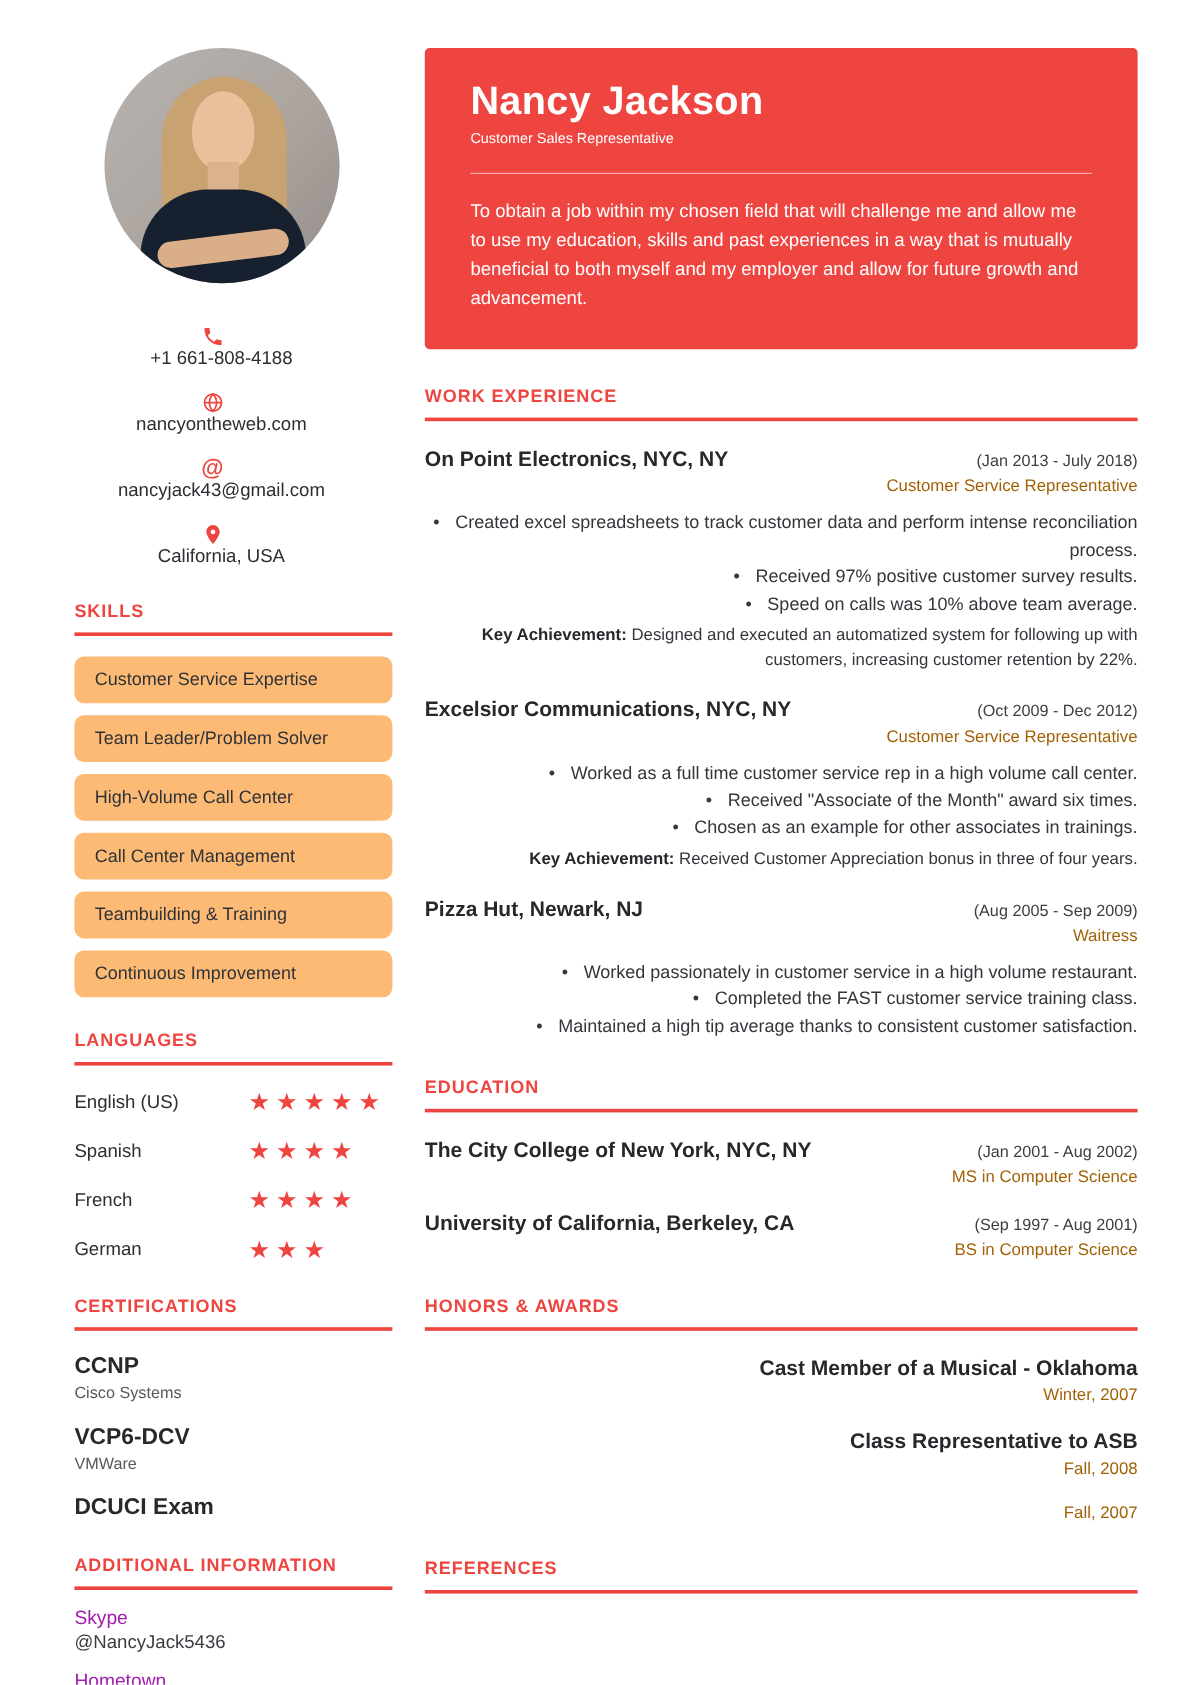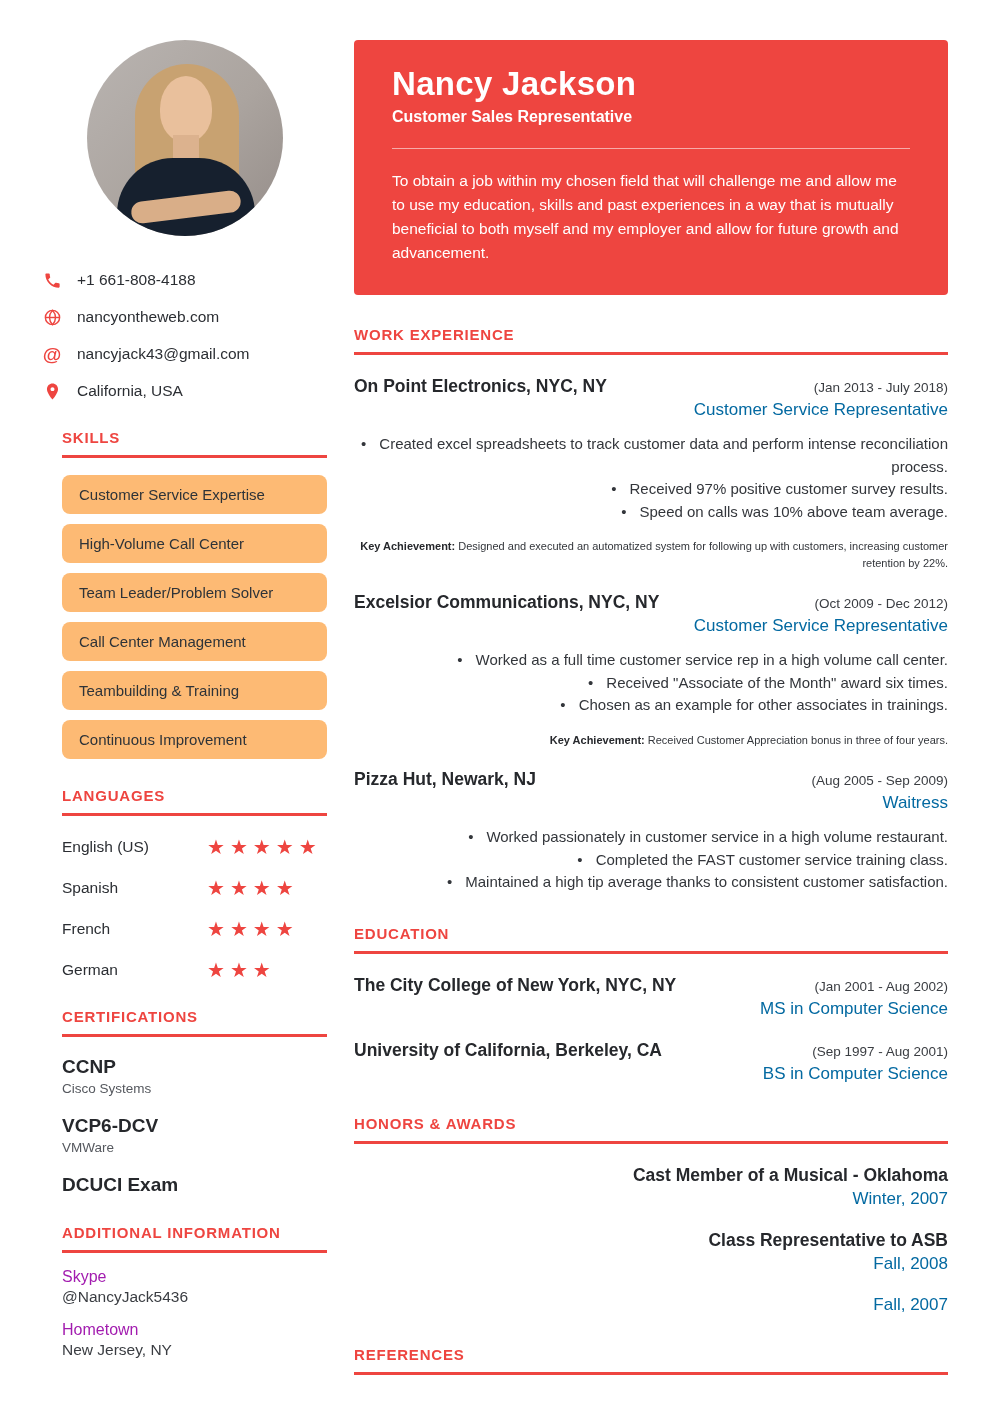--- a/index.html
+++ b/index.html
@@ -24,21 +24,21 @@
     background:#c8a271; border-radius:52px 52px 40px 40px; }
   .photo .face  { position:absolute; top:36px; left:73px; width:52px; height:66px;
     background:#e9c09c; border-radius:50% 50% 46% 46%; }
   .photo .neck  { position:absolute; top:95px; left:86px; width:26px; height:30px; background:#dcb28e; }
   .photo .torso { position:absolute; bottom:-6px; left:30px; width:138px; height:84px;
     background:#16202e; border-radius:56px 56px 0 0; }
   .photo .arm   { position:absolute; bottom:18px; left:44px; width:110px; height:22px;
     background:#d9ae88; border-radius:12px; transform:rotate(-7deg); }
 
   .contact { list-style:none; margin-top:34px; }
-  .contact li { display:flex; align-items:center; margin-bottom:17px; }
+  .contact li { display:flex; align-items:center; margin-bottom:17px;flex-direction:column; }
   .contact .cicon { width:20px; height:20px; flex:0 0 20px; margin-right:15px;
     display:flex; align-items:center; justify-content:center; }
   .contact .cicon svg { width:19px; height:19px; }
   .contact .at-glyph { font-size:19px; font-weight:700; color:var(--accent); line-height:1; }
   .contact .ctext { font-size:15.5px; color:#2b2e33; }
 
   :root { --accent:#ee4540; }
 
   .side-section { margin-top:28px;margin-left:20px; }
   .sec-title {
@@ -63,37 +63,37 @@
   .addl { margin-top:15px; }
   .addl-label { font-size:16px; font-weight:400; color:#a21caf; }
   .addl-value { font-size:15.5px; color:#3a3d42; margin-top:2px; }
 
   
   .hero {
     background:var(--accent); border-radius:4px; color:#ffffff;
     padding:25px 38px 30px 38px;
   }
   .hero h1 { font-size:33px; font-weight:700; letter-spacing:.3px; }
-  .hero .subtitle { font-size:16px; font-weight:700; margin-top:5px; }
+  .hero .subtitle { font-size:12px; font-weight:400; margin-top:5px; }
   .hero .rule { height:1px; background:rgba(255,255,255,.55); margin:22px 0 20px 0; }
   .hero .summary { font-size:15.5px; line-height:1.55; font-weight:400; }
 
   .main-section { margin-top:31px; }
   .main-section .sec-title { display:block; }
 
   .entry { margin-top:21px;text-align:right; }
   .entry-head { display:flex; justify-content:space-between; align-items:flex-start; }
   .entry-title { font-size:17.5px; font-weight:700; color:#26282c; }
   .entry-date  { font-size:13.5px; color:#3a3d42; white-space:nowrap; margin-top:4px; }
-  .entry-sub   { font-size:17px; color:#0369a1; margin-top:3px; }
+  .entry-sub   { font-size:14px; color:#a16207; margin-top:3px; }
 
   ul.bullets { list-style:none; margin-top:13px; }
   ul.bullets li { font-size:15px; line-height:1.5; color:#33363b; }
   ul.bullets li::before { content:"•"; margin-right:13px; }
-  .achieve { font-size:11px; line-height:1.5; color:#33363b; margin-top:15px; }
+  .achieve { font-size:14px; line-height:1.5; color:#33363b; margin-top:3px; }
   .achieve b { color:#26282c; }
 </style>
 </head>
 <body>
 
 <div class="page">
 
   <aside class="sidebar">
 
     <div class="photo-wrap">
@@ -138,22 +138,22 @@
             </svg>
         </span>
         <span class="ctext">California, USA</span>
       </li>
     </ul>
 
     <section class="side-section">
       <h2 class="sec-title">SKILLS</h2>
       <div class="pills">
         <div class="pill">Customer Service Expertise</div>
+        <div class="pill">Team Leader/Problem Solver</div>
         <div class="pill">High-Volume Call Center</div>
-        <div class="pill">Team Leader/Problem Solver</div>
         <div class="pill">Call Center Management</div>
         <div class="pill">Teambuilding &amp; Training</div>
         <div class="pill">Continuous Improvement</div>
       </div>
     </section>
 
     <section class="side-section">
       <h2 class="sec-title">LANGUAGES</h2>
       <div class="lang-row">
         <span class="lang-name">English (US)</span>

